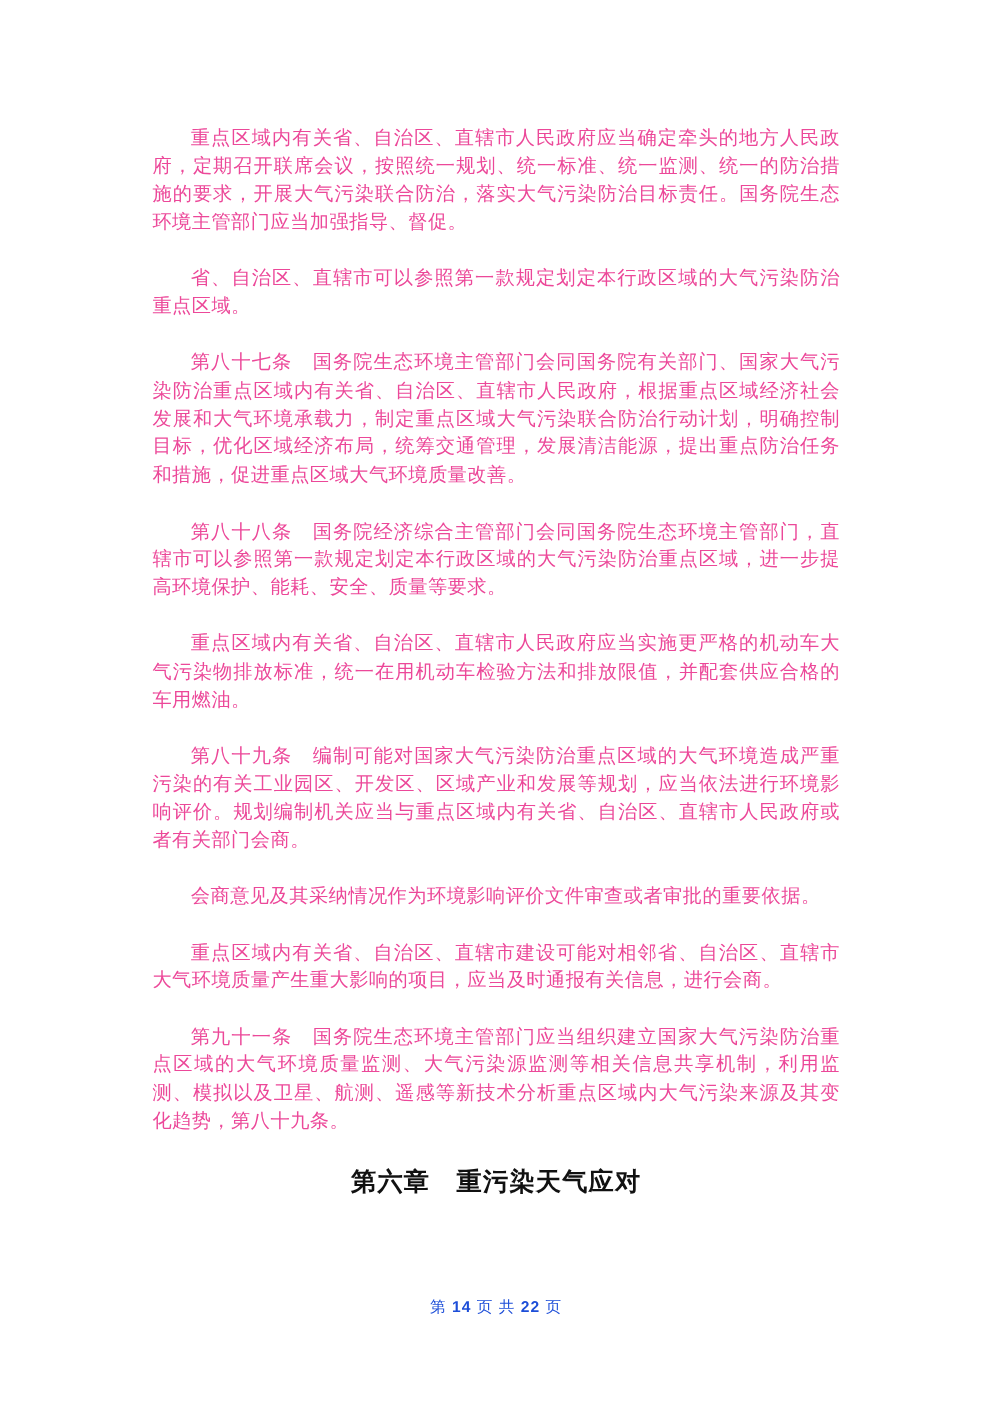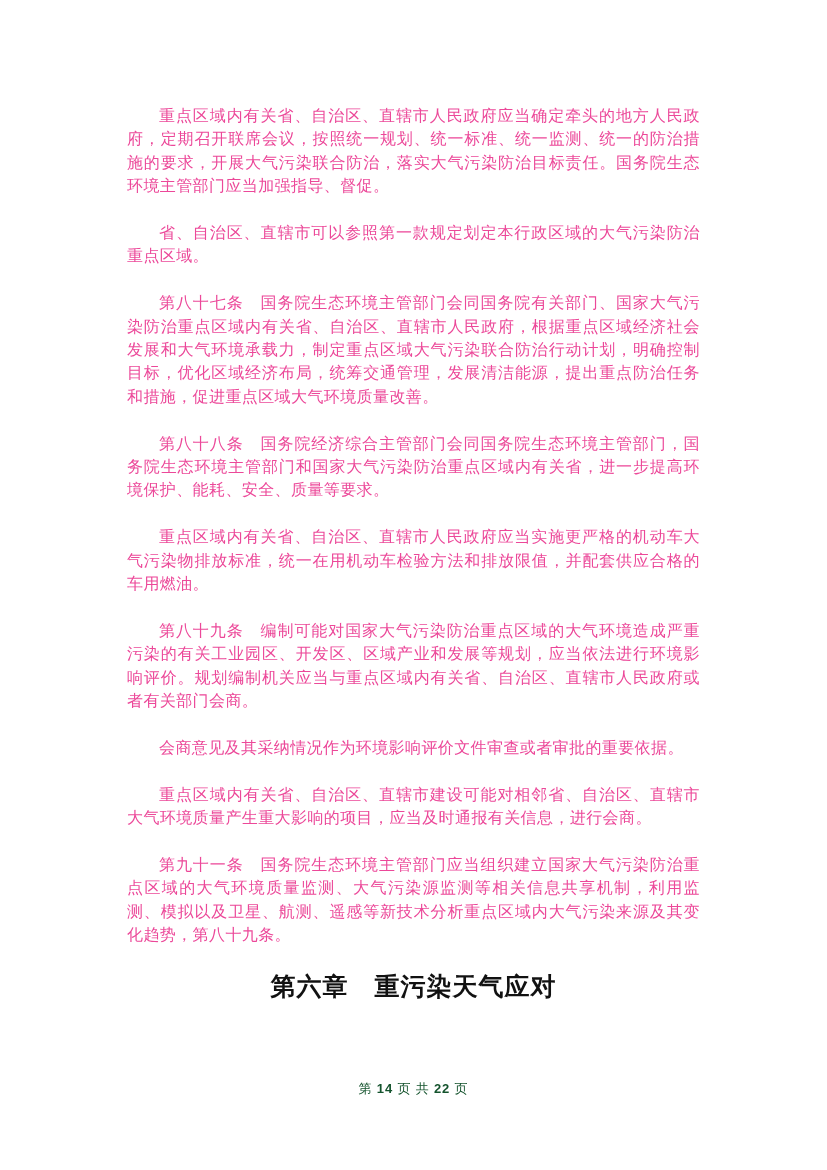--- a/index.html
+++ b/index.html
@@ -27,56 +27,56 @@
     font-size: 16px;
     line-height: 23.4px;
     color: #ec4899;
     text-align: justify;
     text-indent: 2em;
     letter-spacing: 0.4px;
   }
   .chapter-heading {
     margin: 16px 0 24px 0;
     font-family: "Liberation Sans", "DejaVu Sans", sans-serif;
-    font-size: 25px;
+    font-size: 21px;
     line-height: 32px;
     font-weight: bold;
     color: #111111;
     text-align: center;
     text-indent: 0;
     letter-spacing: 1px;
   }
   .page-footer {
     position: absolute;
     top: 1080px;
     left: 0;
     width: 827px;
     text-align: center;
     font-family: "Liberation Serif", "DejaVu Serif", serif;
     font-size: 13px;
     line-height: 17px;
-    color: #14532d;
+    color: #1d4ed8;
     letter-spacing: 1px;
   }
   .page-footer .footer-num {
     font-family: "Liberation Sans", "DejaVu Sans", sans-serif;
     font-weight: bold;
     font-size: 13px;
   }
 </style>
 </head>
 <body>
 
 <div class="page">
 
   <main class="content">
     <p class="body-para">重点区域内有关省、自治区、直辖市人民政府应当确定牵头的地方人民政府，定期召开联席会议，按照统一规划、统一标准、统一监测、统一的防治措施的要求，开展大气污染联合防治，落实大气污染防治目标责任。国务院生态环境主管部门应当加强指导、督促。</p>
     <p class="body-para">省、自治区、直辖市可以参照第一款规定划定本行政区域的大气污染防治重点区域。</p>
     <p class="body-para">第八十七条　国务院生态环境主管部门会同国务院有关部门、国家大气污染防治重点区域内有关省、自治区、直辖市人民政府，根据重点区域经济社会发展和大气环境承载力，制定重点区域大气污染联合防治行动计划，明确控制目标，优化区域经济布局，统筹交通管理，发展清洁能源，提出重点防治任务和措施，促进重点区域大气环境质量改善。</p>
-    <p class="body-para">第八十八条　国务院经济综合主管部门会同国务院生态环境主管部门，国务院生态环境主管部门和国家大气污染防治重点区域内有关省，进一步提高环境保护、能耗、安全、质量等要求。</p>
+    <p class="body-para">第八十八条　国务院经济综合主管部门会同国务院生态环境主管部门，直辖市可以参照第一款规定划定本行政区域的大气污染防治重点区域，进一步提高环境保护、能耗、安全、质量等要求。</p>
     <p class="body-para">重点区域内有关省、自治区、直辖市人民政府应当实施更严格的机动车大气污染物排放标准，统一在用机动车检验方法和排放限值，并配套供应合格的车用燃油。</p>
     <p class="body-para">第八十九条　编制可能对国家大气污染防治重点区域的大气环境造成严重污染的有关工业园区、开发区、区域产业和发展等规划，应当依法进行环境影响评价。规划编制机关应当与重点区域内有关省、自治区、直辖市人民政府或者有关部门会商。</p>
     <p class="body-para">会商意见及其采纳情况作为环境影响评价文件审查或者审批的重要依据。</p>
     <p class="body-para">重点区域内有关省、自治区、直辖市建设可能对相邻省、自治区、直辖市大气环境质量产生重大影响的项目，应当及时通报有关信息，进行会商。</p>
     <p class="body-para">第九十一条　国务院生态环境主管部门应当组织建立国家大气污染防治重点区域的大气环境质量监测、大气污染源监测等相关信息共享机制，利用监测、模拟以及卫星、航测、遥感等新技术分析重点区域内大气污染来源及其变化趋势，第八十九条。</p>
 
     <h1 class="chapter-heading">第六章　重污染天气应对</h1>
 
   </main>
 

